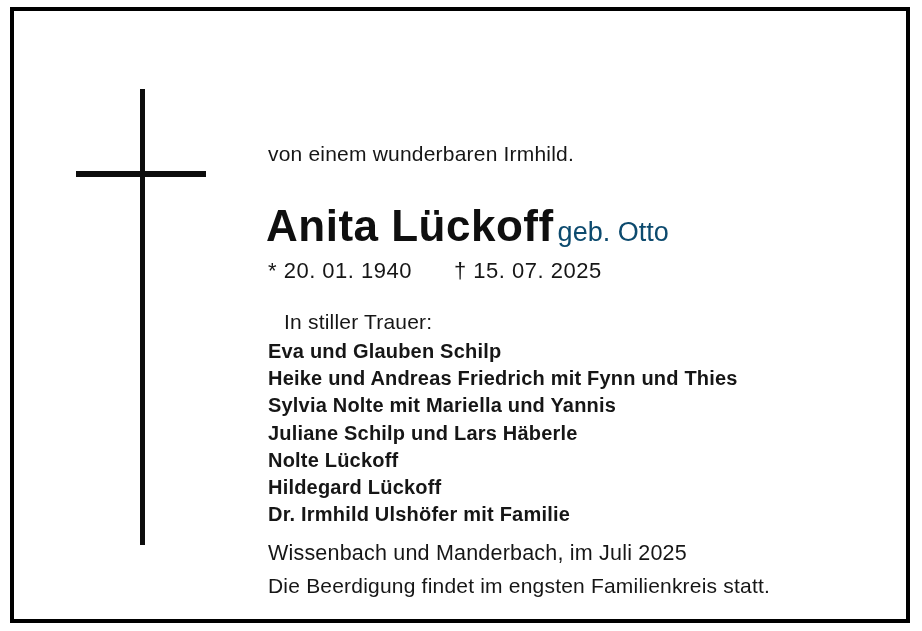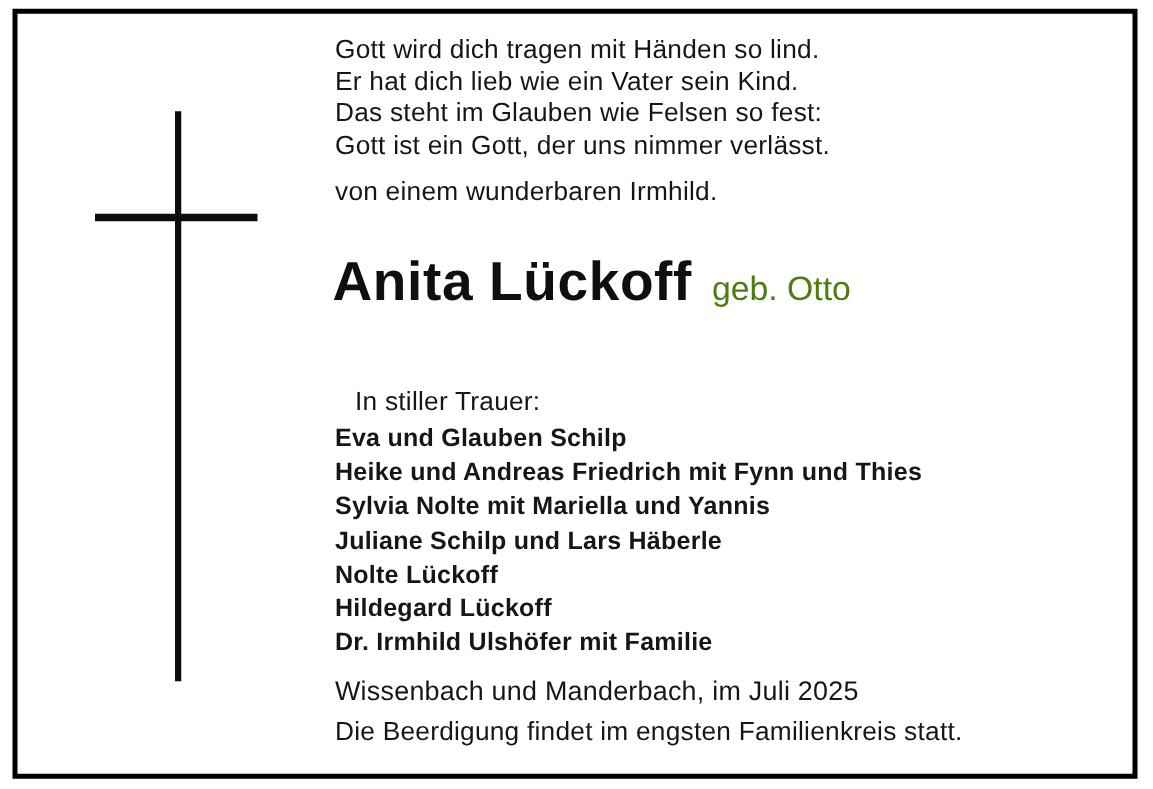--- a/index.html
+++ b/index.html
@@ -66,33 +66,33 @@
     line-height: 26px;
     letter-spacing: 0.2px;
     white-space: nowrap;
   }
   .name-row {
     position: absolute;
     left: 266px;
     top: 201px;
     display: flex;
     align-items: baseline;
-    gap: 16px;
+    gap: 4px;
     white-space: nowrap;
   }
   .name-main {
     font-size: 44px;
     font-weight: bold;
     letter-spacing: 0.5px;
     color: #0f0f0f;
   }
   .name-maiden {
     font-size: 27px;
     font-weight: normal;
-    color: #4d7c0f;
+    color: #0c4a6e;
   }
   .dates-row {
     position: absolute;
     left: 268px;
     top: 258px;
     display: flex;
     gap: 42px;
     font-size: 22px;
     letter-spacing: 0.5px;
     white-space: nowrap;
@@ -138,36 +138,34 @@
 
 <div class="page">
 
   <div class="frame"></div>
 
   <div class="cross">
     <div class="v-bar"></div>
     <div class="h-bar"></div>
   </div>
 
-  <div class="poem">
-    <div>Gott wird dich tragen mit Händen so lind.</div>
-    <div>Er hat dich lieb wie ein Vater sein Kind.</div>
-    <div>Das steht im Glauben wie Felsen so fest:</div>
-    <div>Gott ist ein Gott, der uns nimmer verlässt.</div>
-  </div>
 
   <div class="intro">
     <div>von einem wunderbaren Irmhild.</div>
   </div>
 
   <div class="name-row">
     <span class="name-main">Anita Lückoff</span>
     <span class="name-maiden">geb. Otto</span>
   </div>
 
+  <div class="dates-row">
+    <span>* 20. 01. 1940</span>
+    <span>† 15. 07. 2025</span>
+  </div>
 
   <div class="trauer-heading">In stiller Trauer:</div>
 
   <div class="mourners">
     <div>Eva und Glauben Schilp</div>
     <div>Heike und Andreas Friedrich mit Fynn und Thies</div>
     <div>Sylvia Nolte mit Mariella und Yannis</div>
     <div>Juliane Schilp und Lars Häberle</div>
     <div>Nolte Lückoff</div>
     <div>Hildegard Lückoff</div>

